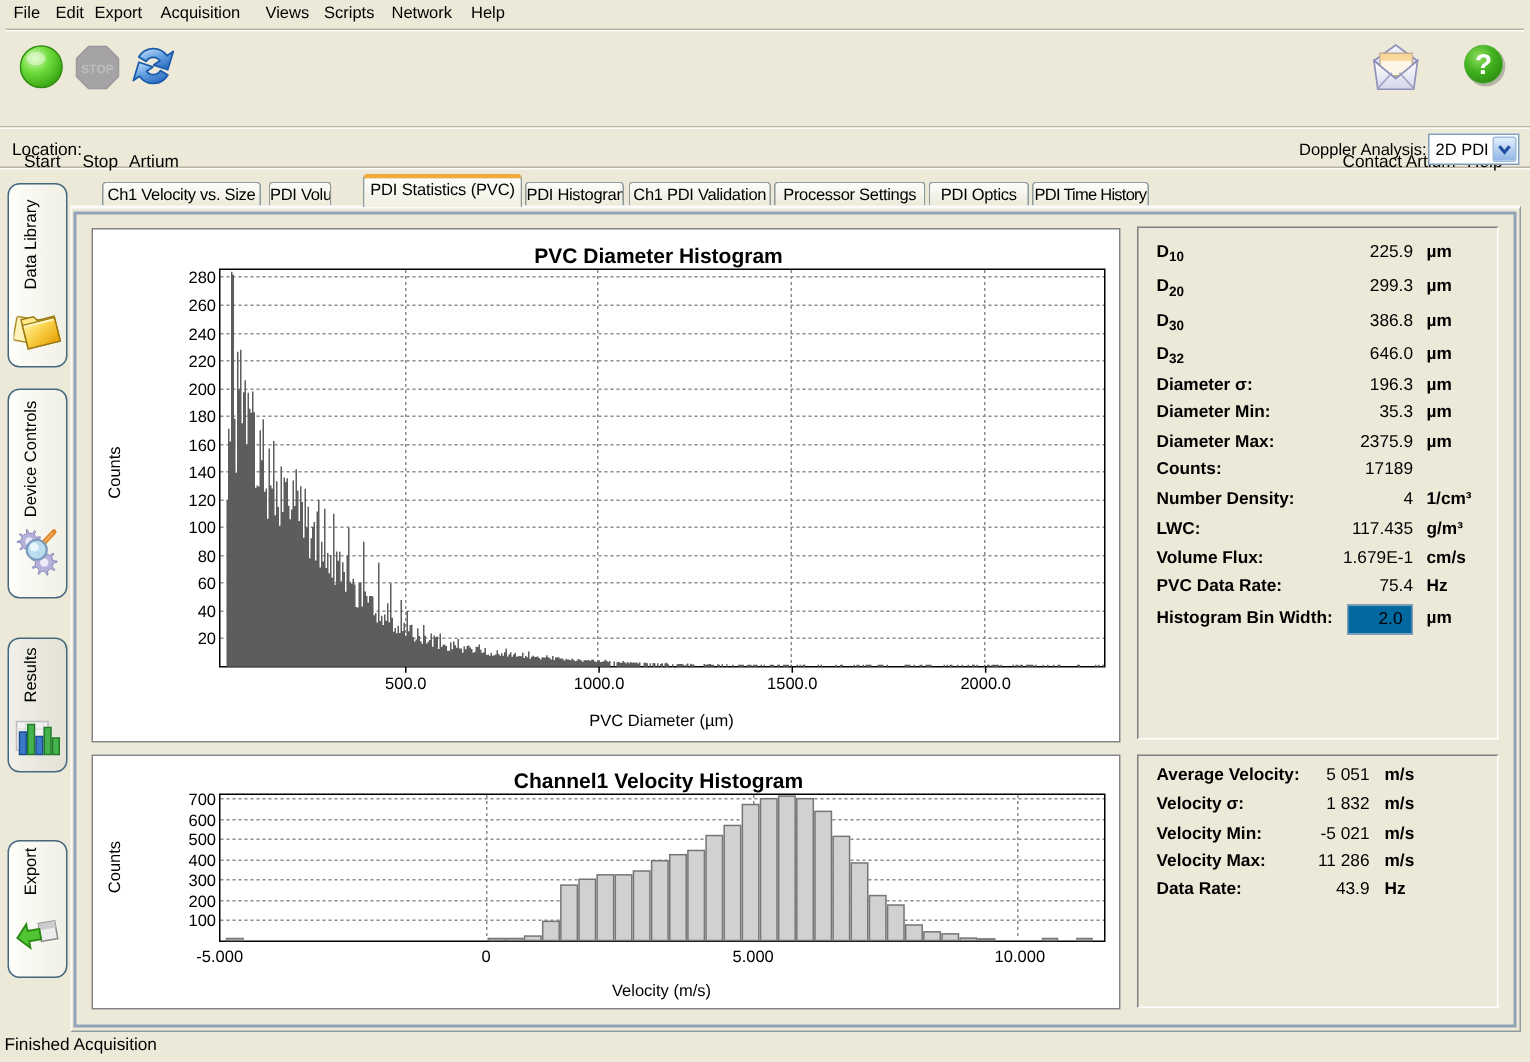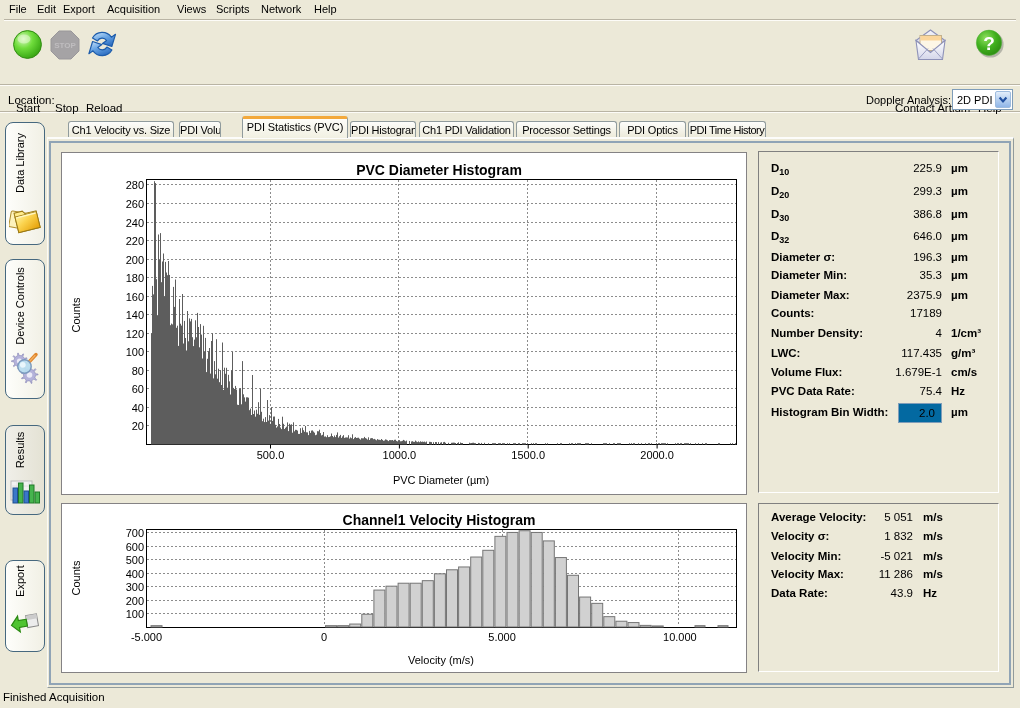--- a/index.html
+++ b/index.html
@@ -80,21 +80,21 @@
    <stop offset="0%" stop-color="#cde6fb"></stop>
           <stop offset="50%" stop-color="#69a5e4"></stop>
    <stop offset="100%" stop-color="#2e6fc2"></stop>
   </linearGradient>
  </defs>
  <g stroke="#1d5cab" stroke-width="1.2" fill="url(#barr)" stroke-linejoin="round">
   <path d="M7.5 11.0A11.2 11.2 0 0 1 26.4 10.2L30.5 7.3L26.8 19.5L17.5 16.4L21.6 13.5A5.4 5.4 0 0 0 12.5 13.9Z"></path>
   <path d="M26.9 23.0A11.2 11.2 0 0 1 8.0 23.8L3.9 26.7L7.6 14.5L16.9 17.6L12.8 20.5A5.4 5.4 0 0 0 21.9 20.1Z"></path>
  </g>
 </svg>
-<div class="tlabel" style="left:86px">Reload</div>
+<div class="tlabel" style="left:86px">Artium</div>
 <svg class="abs" style="left:912px;top:28px" width="37" height="35" viewBox="0 0 37 35">
  <defs>
   <linearGradient id="env" x1="0" y1="0" x2="0.4" y2="1">
    <stop offset="0%" stop-color="#fefeff"></stop>
           <stop offset="100%" stop-color="#c9cbe4"></stop>
   </linearGradient>
   <linearGradient id="env2" x1="0" y1="0" x2="0" y2="1">
    <stop offset="0%" stop-color="#ffffff"></stop>
           <stop offset="100%" stop-color="#d4d6ea"></stop>
   </linearGradient>

